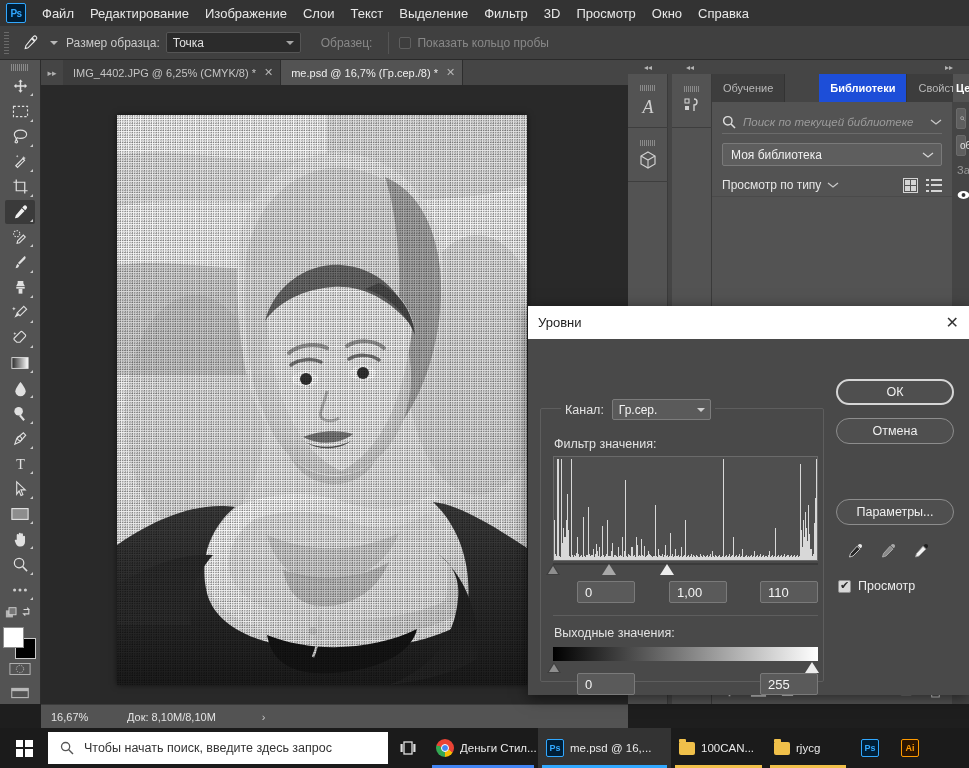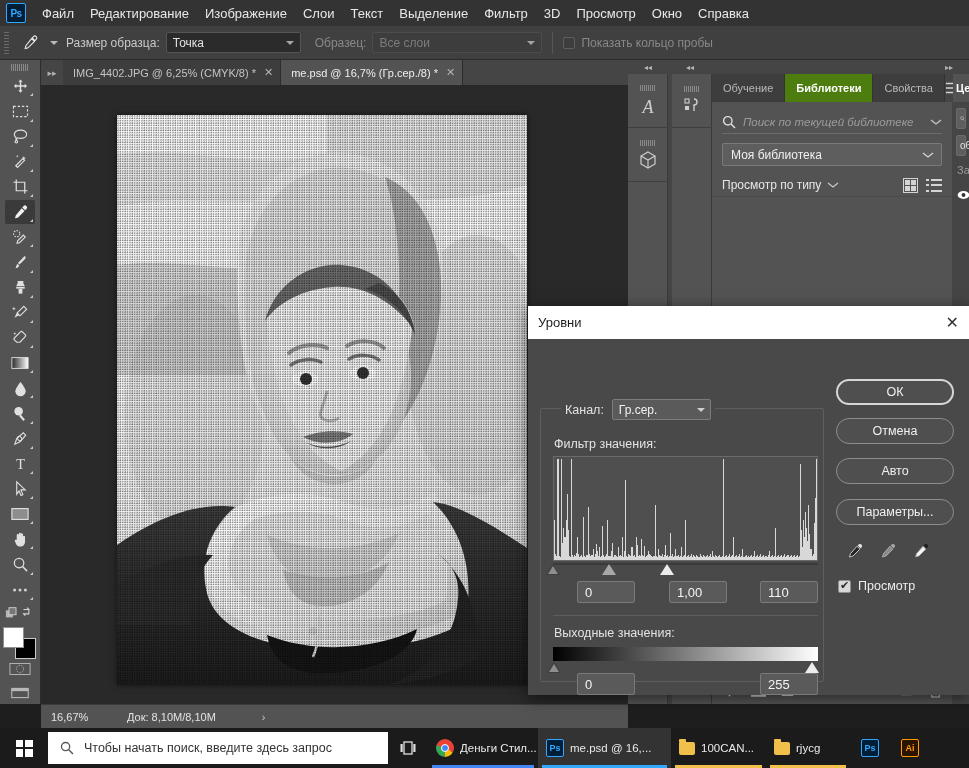--- a/index.html
+++ b/index.html
@@ -154,21 +154,21 @@
 
   .panel-group {
     position: absolute; left: 84px; top: 14px; width: 240px; height: 630px;
     background: #3c3c3c;
   }
   .panel-tabs { display: flex; height: 28px; background: #454545; align-items: stretch; }
   .ptab {
     display: flex; align-items: center; padding: 0 11px; font-size: 11px;
     color: #b9b9b9; background: #3d3d3d; border-right: 1px solid #333;
   }
-  .ptab.active { background: #4d7c0f; color: #fff; font-weight: bold; }
+  .ptab.active { background: #1d4ed8; color: #fff; font-weight: bold; margin-left: 34px; }
   .ptab-menu { margin-left: auto; width: 26px; display: flex; align-items: center; justify-content: center; }
   .panel-body { background: #535353; padding: 8px 8px 0 8px; }
   .lib-search {
     display: flex; align-items: center; height: 24px; border-bottom: 1px solid #6b6b6b;
     margin: 0 2px;
   }
   .lib-search input {
     flex: 1; background: transparent; border: none; outline: none;
     color: #d5d5d5; font-size: 11.5px; font-style: italic;
     font-family: "Liberation Sans", sans-serif;
@@ -352,25 +352,21 @@
       <svg width="18" height="18" viewBox="0 0 18 18">
         <path d="M12.5 2.6a1.9 1.9 0 012.7 2.7l-1.3 1.3-2.7-2.7zM10.6 4.6l2.8 2.8-6.4 6.4-1.2.3-1.6.4.4-1.6.3-1.2z" fill="none" stroke="#e8e8e8" stroke-width="1.1"></path>
       </svg>
     </div>
     <div class="caret-dn"></div>
     <div class="ob-label">Размер образца:</div>
     <div class="ob-select" style="width:135px">
       <span>Точка</span>
       <span class="chev"></span>
     </div>
-    <div class="ob-label dim" style="margin-left:14px">Образец:</div>
-    <div class="ob-select dim" style="width:170px">
-      <span>Все слои</span>
-      <span class="chev"></span>
-    </div>
+    <div class="ob-label dim" style="margin-left:20px">Образец:</div>
     <div class="ob-sep"></div>
     <div class="ob-check"></div>
     <div class="ob-label dim">Показать кольцо пробы</div>
   </div>
 
   <div class="toolbar">
     <div class="tb-grip"></div>
 
     <div class="tool">
       <svg width="17" height="17" viewBox="0 0 18 18">
@@ -1060,21 +1056,20 @@
         <div class="gradbar"></div>
         <div class="sl black" style="left:6px;top:253px"></div>
         <div class="sl white" style="left:264px;top:253px"></div>
 
         <div class="num2" style="left:36px;width:58px">0</div>
         <div class="num2" style="left:219px;width:58px">255</div>
       </div>
 
       <div class="btn primary" style="top:40px">ОК</div>
       <div class="btn" style="top:79px">Отмена</div>
-      <div class="btn" style="top:119px">Авто</div>
       <div class="btn" style="top:160px">Параметры...</div>
 
       <div class="droppers">
         <svg width="19" height="19" viewBox="0 0 20 20">
           <path d="M13.6 2.4a2.2 2.2 0 013 3l-1.3 1.3-3-3z" fill="#e8e8e8"></path>
           <path d="M11.6 4.5l3 3-7.2 7.2-1.8.6-1.9.5.5-1.9.6-1.8z" fill="#262626" stroke="#e0e0e0" stroke-width="0.9"></path>
         </svg>
         <svg width="19" height="19" viewBox="0 0 20 20">
           <path d="M13.6 2.4a2.2 2.2 0 013 3l-1.3 1.3-3-3z" fill="#a8a8a8"></path>
           <path d="M11.6 4.5l3 3-7.2 7.2-1.8.6-1.9.5.5-1.9.6-1.8z" fill="#8a8a8a" stroke="#b4b4b4" stroke-width="0.9"></path>

